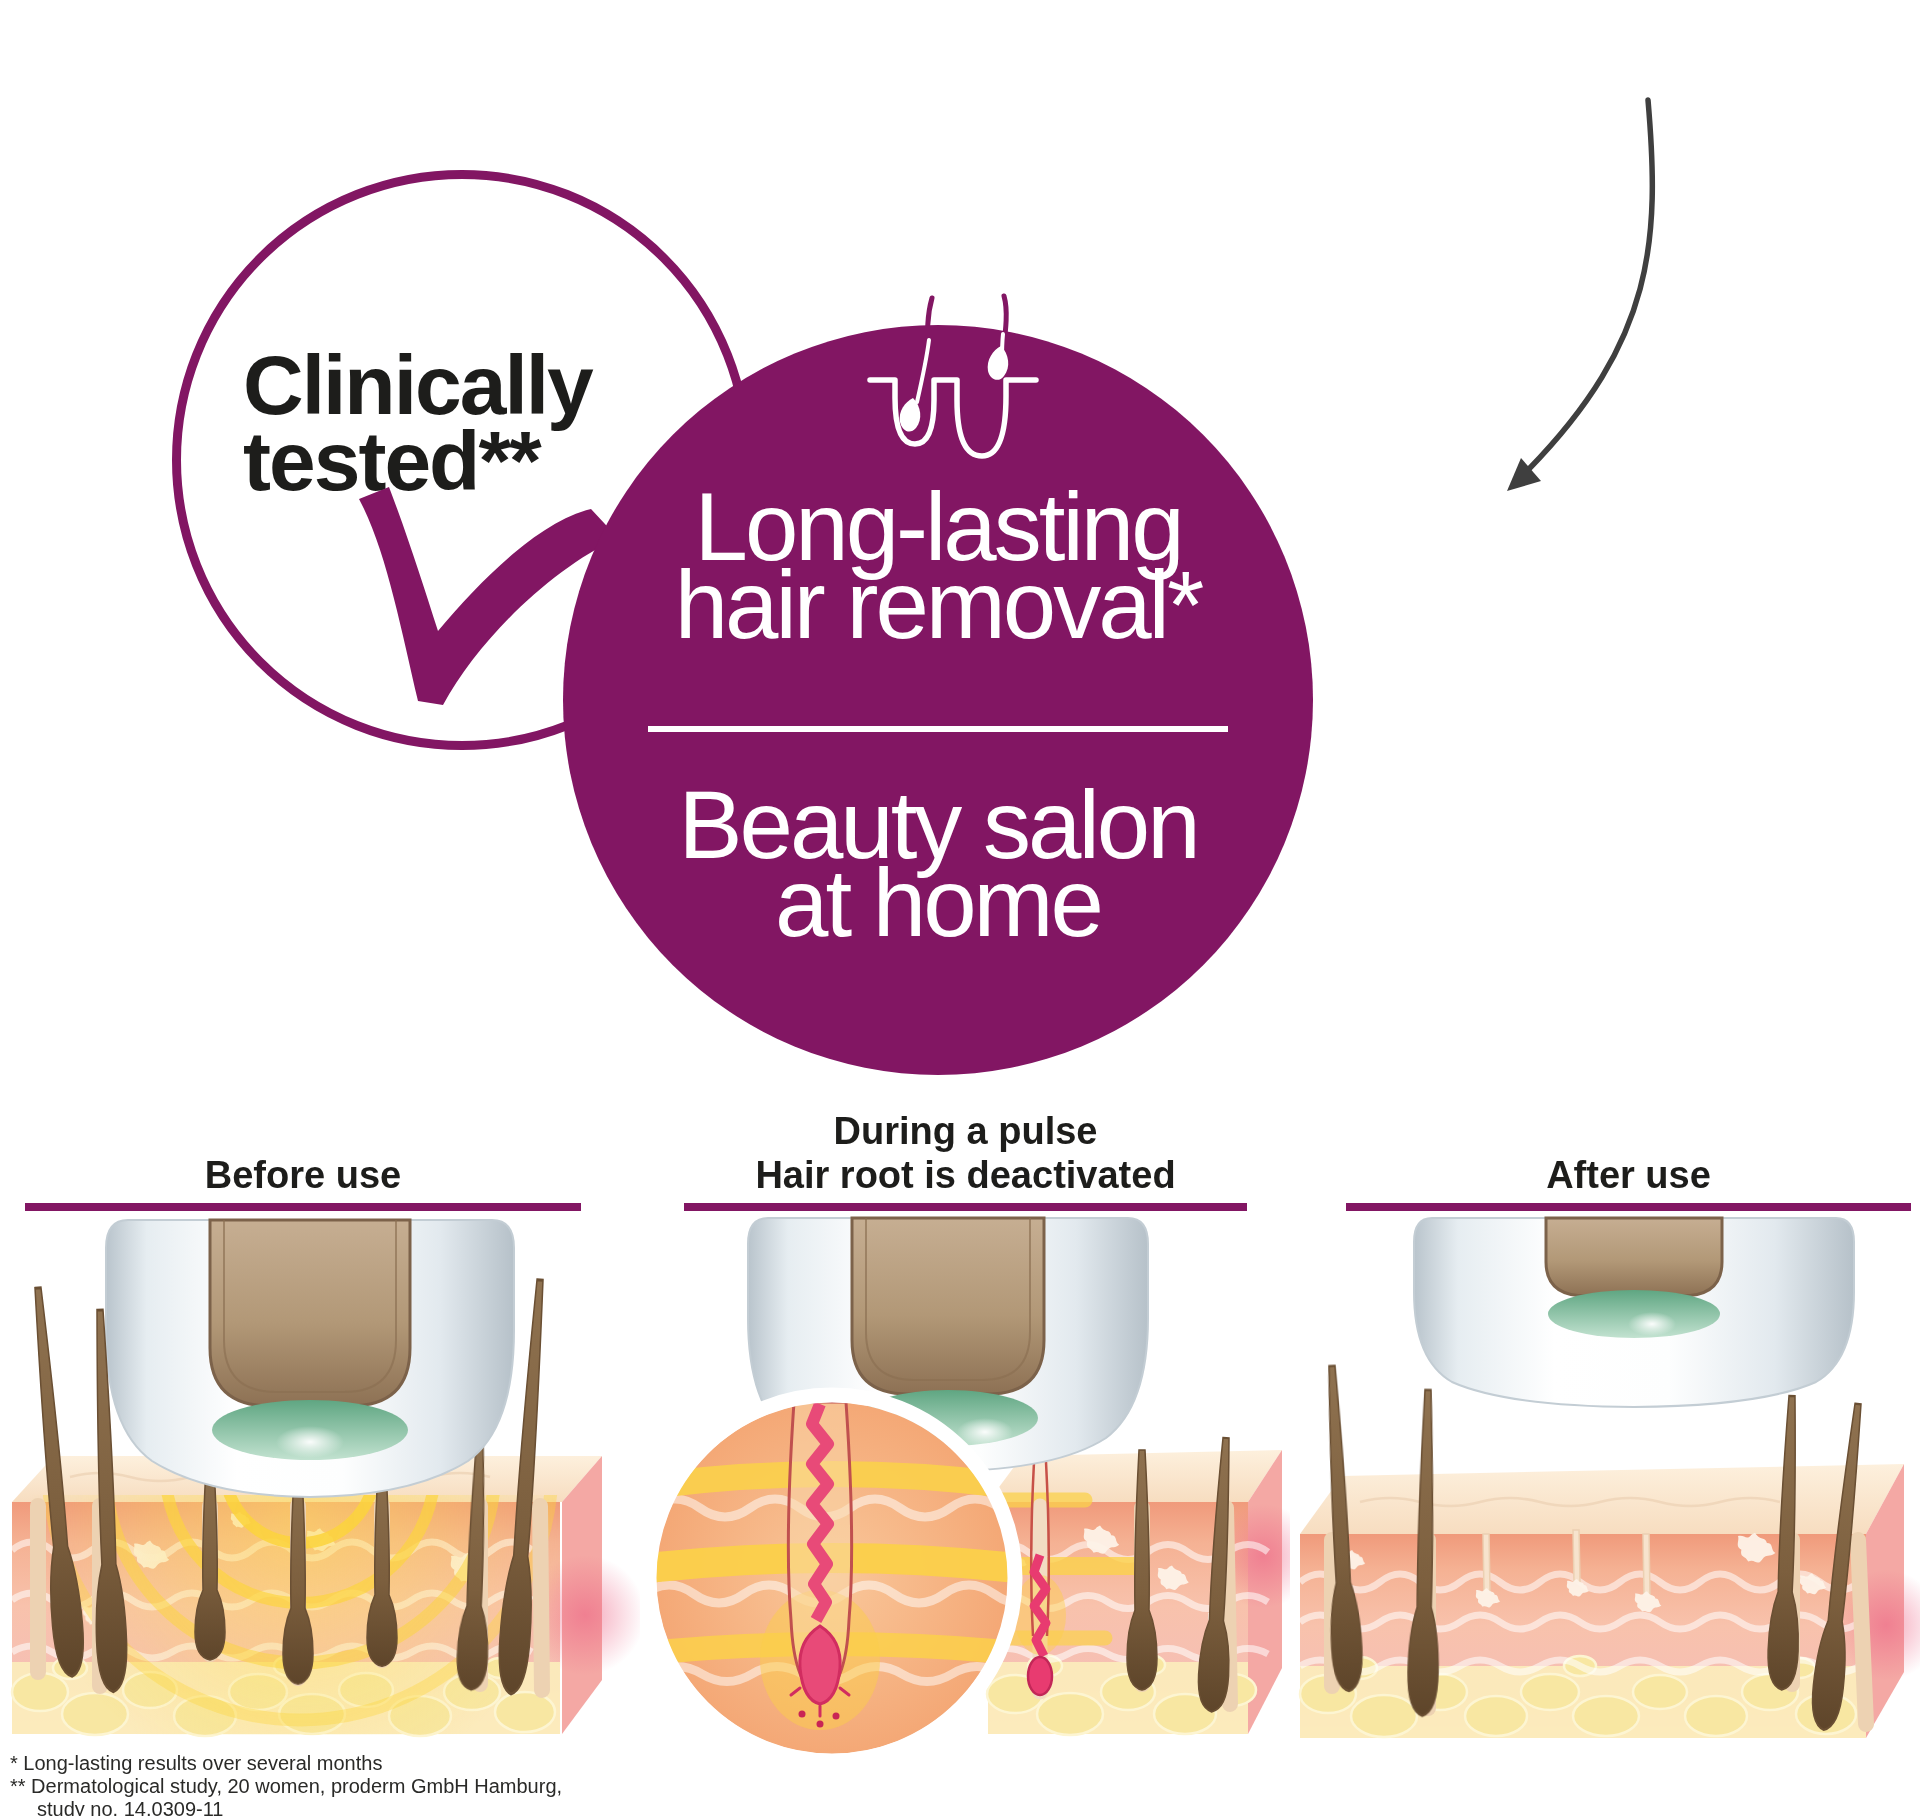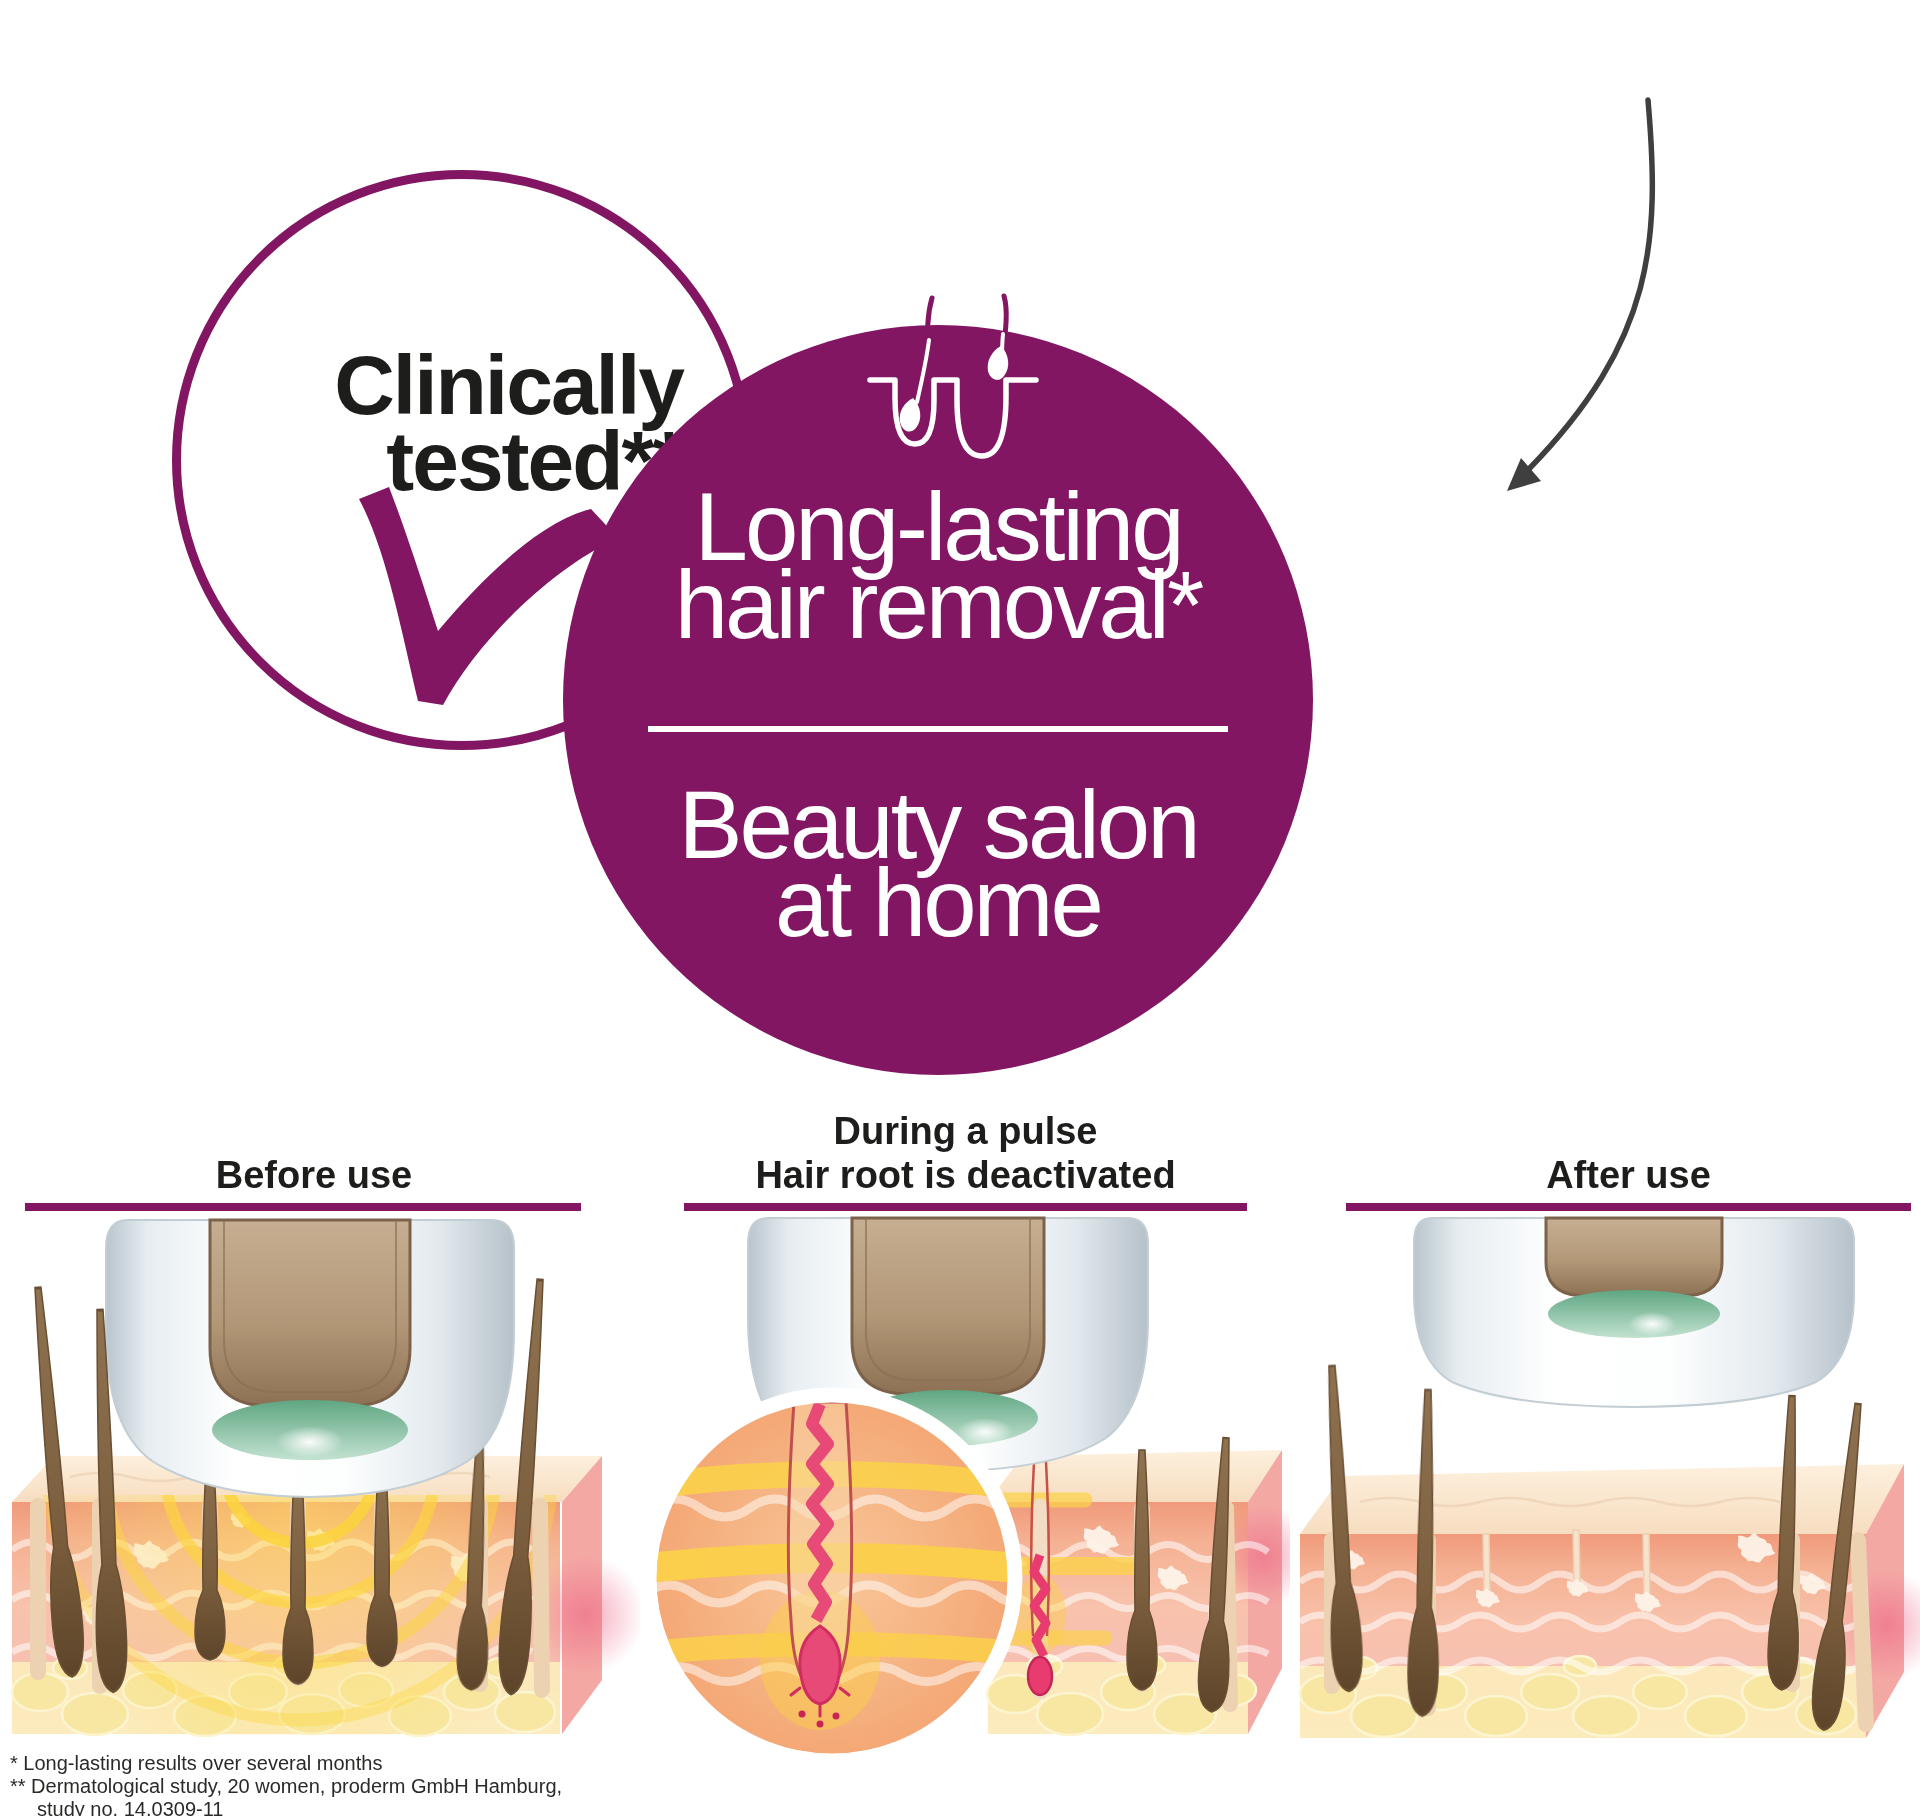--- a/index.html
+++ b/index.html
@@ -15,36 +15,36 @@
   }
   .abs{position:absolute;}
   
   .heading{left:10px;top:2px;font-size:57px;line-height:64px;font-weight:700;
     letter-spacing:-1px;color:var(--text-dark);z-index:8;}
   
   .arrow-svg{left:1180px;top:60px;width:560px;height:460px;z-index:7;}
   
   .clinical-circle{left:172px;top:170px;width:580px;height:580px;border-radius:50%;
     background:#fff;border:9px solid var(--accent);z-index:2;}
-  .clinical-text{left:62px;top:168px;width:440px;text-align:right;font-weight:700;
+  .clinical-text{left:62px;top:168px;width:440px;text-align:left;font-weight:700;
     font-size:84px;line-height:76px;letter-spacing:-2px;color:var(--text-dark);}
   .check-svg{left:150px;top:290px;width:300px;height:260px;}
   
   .strands-svg{left:880px;top:280px;width:160px;height:120px;z-index:3;}
   .benefit-circle{left:563px;top:325px;width:750px;height:750px;border-radius:50%;
     background:var(--accent);z-index:4;}
   .follicle-svg{left:840px;top:300px;width:220px;height:180px;z-index:5;}
   .benefit-text{left:588px;width:700px;text-align:center;color:#fff;font-weight:400;
     font-size:96px;line-height:78px;letter-spacing:-3px;z-index:6;}
   .bt1{top:488px;} .bt2{top:786px;}
   .divider{left:648px;top:726px;width:580px;height:6px;background:#fff;z-index:6;}
   
   .panel-label{font-weight:700;font-size:38px;line-height:44px;text-align:center;
     color:var(--text-dark);z-index:6;}
-  .lab-before{left:36px;top:1153px;width:556px;}
+  .lab-before{left:25px;top:1153px;width:556px;}
   .lab-during{left:684px;top:1109px;width:563px;}
   .lab-after{left:1346px;top:1153px;width:565px;}
   .underline{top:1203px;height:8px;background:var(--accent);z-index:6;}
   .ul1{left:25px;width:556px;} .ul2{left:684px;width:563px;} .ul3{left:1346px;width:565px;}
   
   .panel-svg{top:1206px;height:610px;z-index:1;}
   .p1{left:0;width:640px;} .p2{left:640px;width:650px;} .p3{left:1285px;width:635px;}
   
   .footnotes{left:10px;top:1752px;font-size:20px;line-height:23px;color:#2a2a28;z-index:8;}
   .footnotes .fn3{padding-left:27px;}

